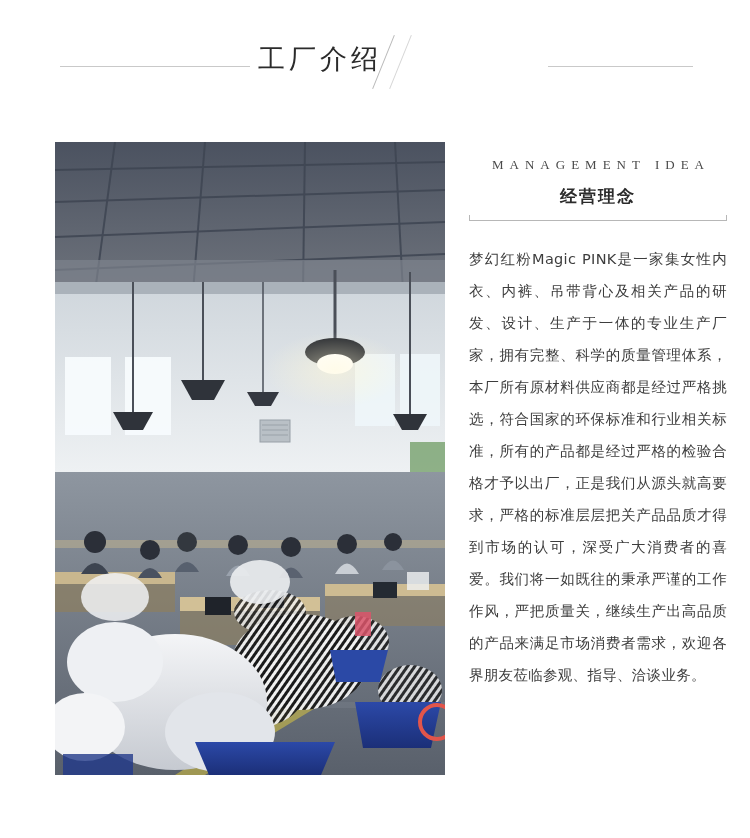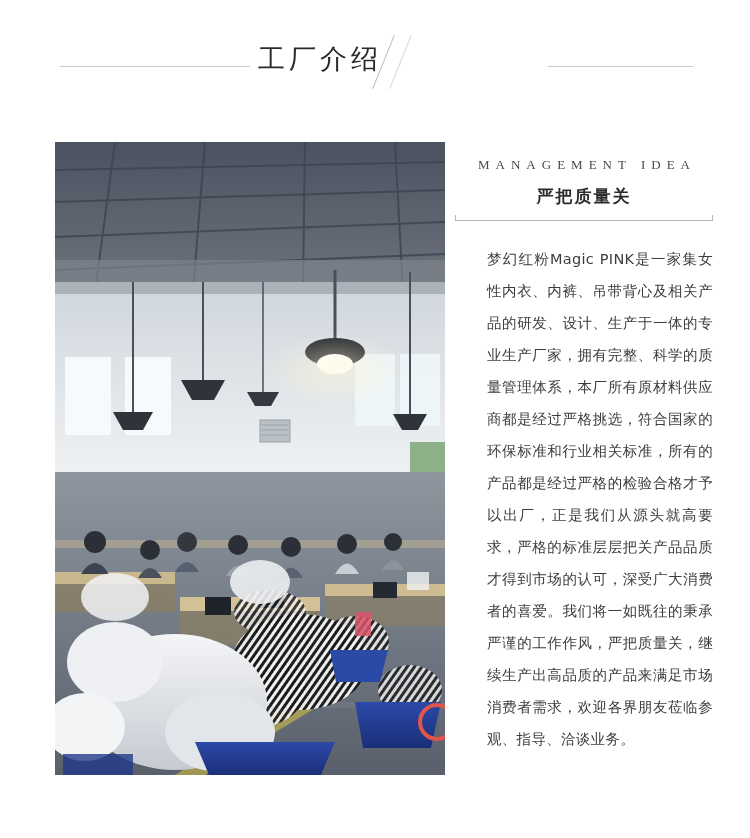--- a/index.html
+++ b/index.html
@@ -104,21 +104,21 @@
     overflow: hidden;
     background: #3a4250;
   }
   .photo svg {
     display: block;
   }
 
   
   .idea-col {
     position: absolute;
-    left: 455px;
+    left: 469px;
     top: 45px;
     width: 258px;
   }
   .idea-en {
     font-size: 13px;
     letter-spacing: 6px;
     color: #4a4a4a;
     text-align: center;
     padding-left: 6px;
     font-family: "Liberation Serif", serif;
@@ -159,21 +159,20 @@
   }
   .idea-body {
     margin-top: 22px;
     font-size: 14.5px;
     line-height: 32px;
     color: #3d3d3d;
     text-align: justify;
     text-justify: inter-ideograph;
     font-family: "DejaVu Sans", sans-serif;
     letter-spacing: 0.3px;
-    margin-left: 32px;
   }
 </style>
 </head>
 <body>
 
 <div class="header">
   <div class="header-inner">
     <div class="header-line-left"></div>
     <div class="header-line-right"></div>
     <div class="header-title-cn">工厂介绍</div>
@@ -321,18 +320,18 @@
       </g>
 
       <circle cx="382" cy="580" r="17" fill="none" stroke="#e2554a" stroke-width="4"></circle>
       <rect x="300" y="470" width="16" height="24" fill="#d9546a" opacity="0.85"></rect>
       <rect x="352" y="430" width="22" height="18" fill="#f0f2f4" opacity="0.8"></rect>
     </svg>
   </div>
 
   <div class="idea-col">
     <div class="idea-en">MANAGEMENT IDEA</div>
-    <div class="idea-cn">严把质量关</div>
+    <div class="idea-cn">经营理念</div>
     <div class="idea-rule"></div>
     <div class="idea-body">梦幻红粉Magic PINK是一家集女性内衣、内裤、吊带背心及相关产品的研发、设计、生产于一体的专业生产厂家，拥有完整、科学的质量管理体系，本厂所有原材料供应商都是经过严格挑选，符合国家的环保标准和行业相关标准，所有的产品都是经过严格的检验合格才予以出厂，正是我们从源头就高要求，严格的标准层层把关产品品质才得到市场的认可，深受广大消费者的喜爱。我们将一如既往的秉承严谨的工作作风，严把质量关，继续生产出高品质的产品来满足市场消费者需求，欢迎各界朋友莅临参观、指导、洽谈业务。</div>
   </div>
 
 </div>
 
 </body></html>

